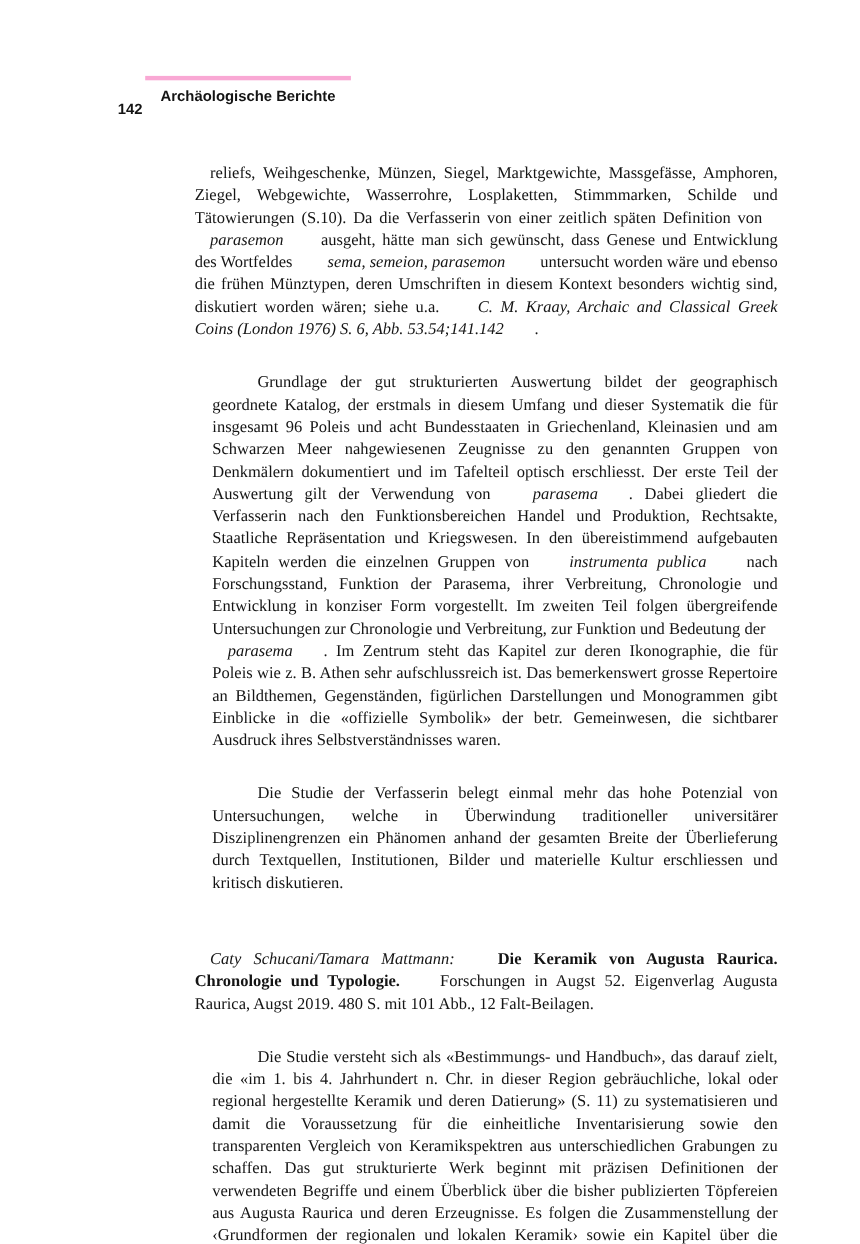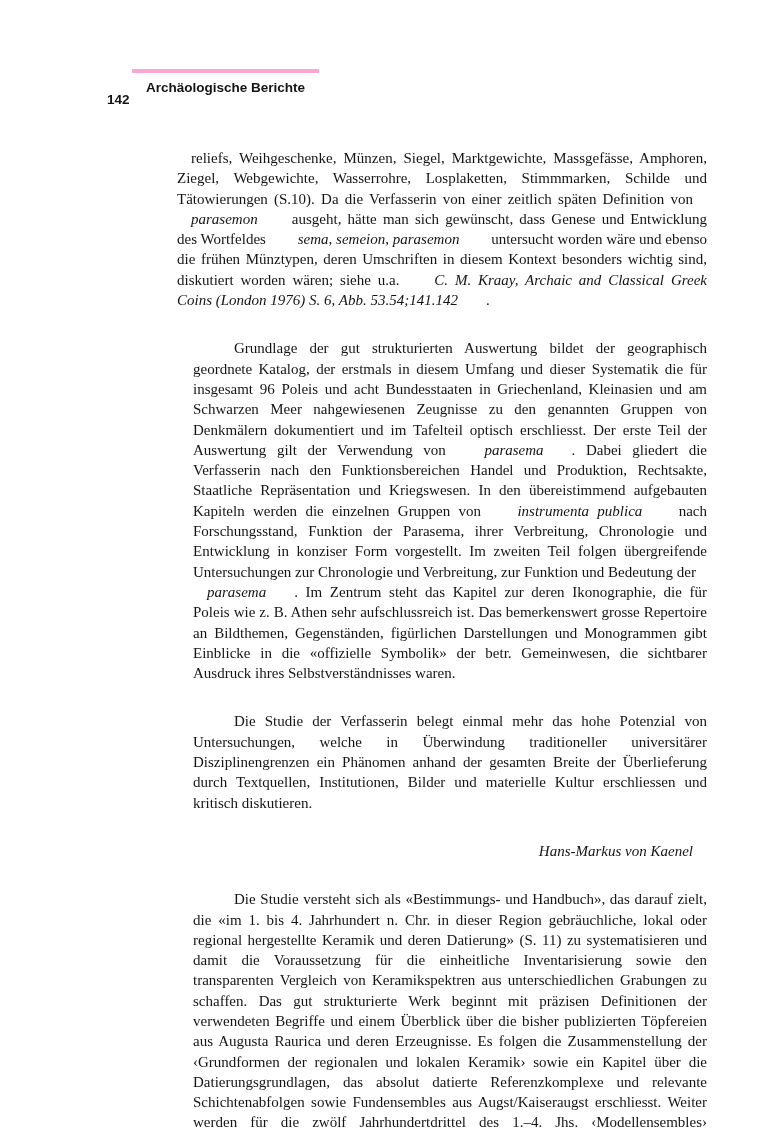--- a/index.html
+++ b/index.html
@@ -60,18 +60,18 @@
 <div class="page">
 
   <div class="header-pagenum">142</div>
 
   <div class="header-title">Archäologische Berichte</div>
 
   <main class="article">
       <p class="para body"><span>reliefs, Weihgeschenke, Münzen, Siegel, Marktgewichte, Massgefässe, Amphoren, Ziegel, Webgewichte, Wasserrohre, Losplaketten, Stimmmarken, Schilde und Tätowierungen (S.10). Da die Verfasserin von einer zeitlich späten Definition von </span><span class="run-italic">parasemon</span><span> ausgeht, hätte man sich gewünscht, dass Genese und Entwicklung des Wortfeldes </span><span class="run-italic">sema, semeion, parasemon</span><span> untersucht worden wäre und ebenso die frühen Münztypen, deren Umschriften in diesem Kontext besonders wichtig sind, diskutiert worden wären; siehe u.a. </span><span class="run-italic">C. M. Kraay, Archaic and Classical Greek Coins (London 1976) S. 6, Abb. 53.54;141.142</span><span>.</span></p>
       <p class="para body indent"><span>Grundlage der gut strukturierten Auswertung bildet der geographisch geordnete Katalog, der erstmals in diesem Umfang und dieser Systematik die für insgesamt 96 Poleis und acht Bundesstaaten in Griechenland, Kleinasien und am Schwarzen Meer nahgewiesenen Zeugnisse zu den genannten Gruppen von Denkmälern dokumentiert und im Tafelteil optisch erschliesst. Der erste Teil der Auswertung gilt der Verwendung von </span><span class="run-italic">parasema</span><span>. Dabei gliedert die Verfasserin nach den Funktionsbereichen Handel und Produktion, Rechtsakte, Staatliche Repräsentation und Kriegswesen. In den übereistimmend aufgebauten Kapiteln werden die einzelnen Gruppen von </span><span class="run-italic">instrumenta publica</span><span> nach Forschungsstand, Funktion der Parasema, ihrer Verbreitung, Chronologie und Entwicklung in konziser Form vorgestellt. Im zweiten Teil folgen übergreifende Untersuchungen zur Chronologie und Verbreitung, zur Funktion und Bedeutung der </span><span class="run-italic">parasema</span><span>. Im Zentrum steht das Kapitel zur deren Ikonographie, die für Poleis wie z. B. Athen sehr aufschlussreich ist. Das bemerkenswert grosse Repertoire an Bildthemen, Gegenständen, figürlichen Darstellungen und Monogrammen gibt Einblicke in die «offizielle Symbolik» der betr. Gemeinwesen, die sichtbarer Ausdruck ihres Selbstverständnisses waren.</span></p>
       <p class="para body indent"><span>Die Studie der Verfasserin belegt einmal mehr das hohe Potenzial von Untersuchungen, welche in Überwindung traditioneller universitärer Disziplinengrenzen ein Phänomen anhand der gesamten Breite der Überlieferung durch Textquellen, Institutionen, Bilder und materielle Kultur erschliessen und kritisch diskutieren.</span></p>
-      <p class="para signature"><span class="run-italic">Hans-Markus von Kaenel</span></p>
+      <p class="para reference"><span class="run-italic">Caty Schucani/Tamara Mattmann: </span><span class="run-bold">Die Keramik von Augusta Raurica. Chronologie und Typologie.</span><span> Forschungen in Augst 52. Eigenverlag Augusta Raurica, Augst 2019. 480 S. mit 101 Abb., 12 Falt-Beilagen.</span></p>
       <p class="para body indent"><span>Die Studie versteht sich als «Bestimmungs- und Handbuch», das darauf zielt, die «im 1. bis 4. Jahrhundert n. Chr. in dieser Region gebräuchliche, lokal oder regional hergestellte Keramik und deren Datierung» (S. 11) zu systematisieren und damit die Voraussetzung für die einheitliche Inventarisierung sowie den transparenten Vergleich von Keramikspektren aus unterschiedlichen Grabungen zu schaffen. Das gut strukturierte Werk beginnt mit präzisen Definitionen der verwendeten Begriffe und einem Überblick über die bisher publizierten Töpfereien aus Augusta Raurica und deren Erzeugnisse. Es folgen die Zusammenstellung der ‹Grundformen der regionalen und lokalen Keramik› sowie ein Kapitel über die Datierungsgrundlagen, das absolut datierte Referenzkomplexe und relevante Schichtenabfolgen sowie Fundensembles aus Augst/Kaiseraugst erschliesst. Weiter werden für die zwölf Jahrhundertdrittel des 1.–4. Jhs. ‹Modellensembles› zusammengestellt, die anschaulich dokumentieren, was in den gegebenen Zeiträumen an Keramiktypen in Gebrauch war. Schliesslich folgt der umfangreiche und mit Profilzeichnungen reich illustrierte Katalog der ‹Grundtypen› (Deckel – Krüge/Kannen/Flaschen – Dolien – Platten/Teller – Reibschüsseln –Schüsseln/Schälchen/Schalen/Näpfe – Töpfe/Becher/Tonnen/Kochtöpfe). Dabei handelt es sich um eine Feintypologie von 6400 in den Forschungen in Augst (1977–</span></p>
     </main>
 
 
 </div>
 
 </body></html>

